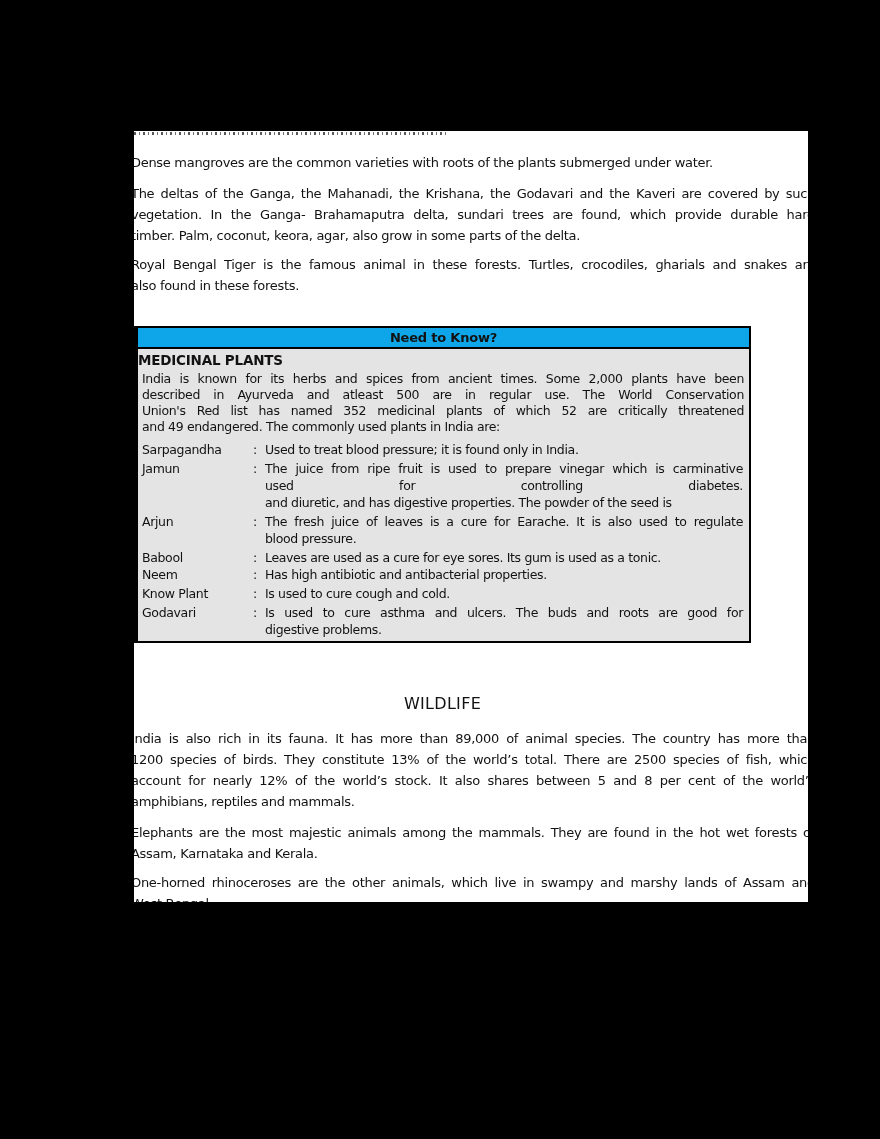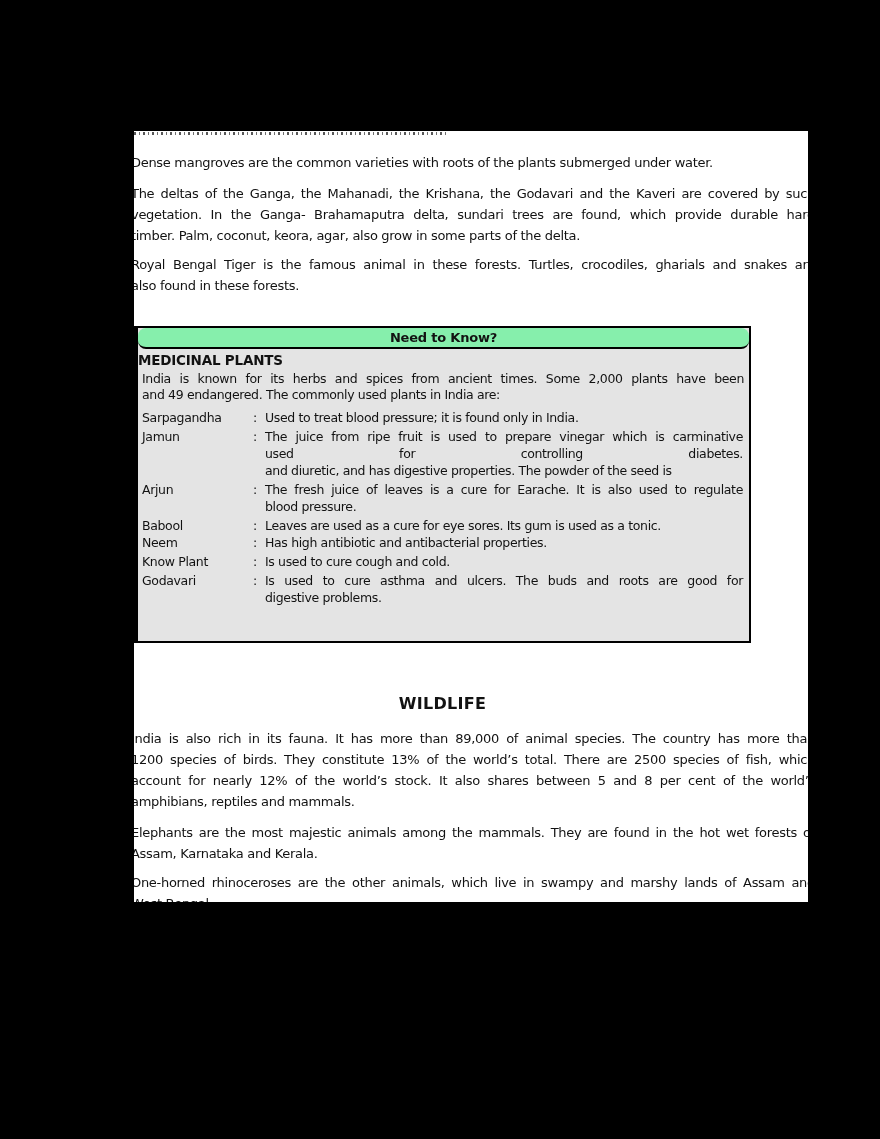--- a/index.html
+++ b/index.html
@@ -46,25 +46,25 @@
     left:0px;top:195px;
     width:617px;height:317px;
     box-sizing:border-box;
     background:#e4e4e4;
     border:2px solid #000;
     border-left-width:4px;
     overflow:hidden;
   }
   .infobox-header{
     height:19px;line-height:19px;
-    background:#86efac;
+    background:#0ea5e9;
     border-bottom:2px solid #000;
     text-align:center;
     font-weight:bold;
-    font-size:13px;letter-spacing:-0.2px;border-radius:8px;
+    font-size:13px;letter-spacing:-0.2px;
   }
   .infobox-title{
     margin-top:3px;
     line-height:17px;
     text-align:left;
     font-weight:bold;
     font-size:13.5px;letter-spacing:-0.2px;
   }
   .infobox-intro{
     margin-top:2px;
@@ -82,21 +82,21 @@
     display:grid;
     grid-template-columns:111px 12px 1fr;
     margin-top:2px;
   }
   .plant-row.tight{margin-top:0;}
   .plant-row:first-child{margin-top:0;}
   .wild-heading{
     position:absolute;
     left:0;top:563px;width:617px;
     text-align:center;
-    font-weight:bold;
+    font-weight:normal;
     font-size:16px;letter-spacing:0.3px;
     line-height:20px;
   }
 </style>
 </head>
 <body>
 
 <div class="page">
 
   <div class="clipped-strip"></div>
@@ -114,20 +114,22 @@
   <div class="blk lines" style="top:123px">
       <div>Royal Bengal Tiger is the famous animal in these forests. Turtles, crocodiles, gharials and snakes are</div>
       <div>also found in these forests.</div>
     </div>
 
   <div class="infobox">
     <div class="infobox-header">Need to Know?</div>
     <div class="infobox-title">MEDICINAL PLANTS</div>
     <div class="infobox-intro lines">
         <div>India is known for its herbs and spices from ancient times. Some 2,000 plants have been</div>
+        <div>described in Ayurveda and atleast 500 are in regular use. The World Conservation</div>
+        <div>Union's Red list has named 352 medicinal plants of which 52 are critically threatened</div>
         <div>and 49 endangered. The commonly used plants in India are:</div>
       </div>
 
     <div class="plants">
       <div class="plant-row">
         <div>Sarpagandha</div>
         <div>:</div>
         <div class="lines">
             <div>Used to treat blood pressure; it is found only in India.</div>
           </div>

